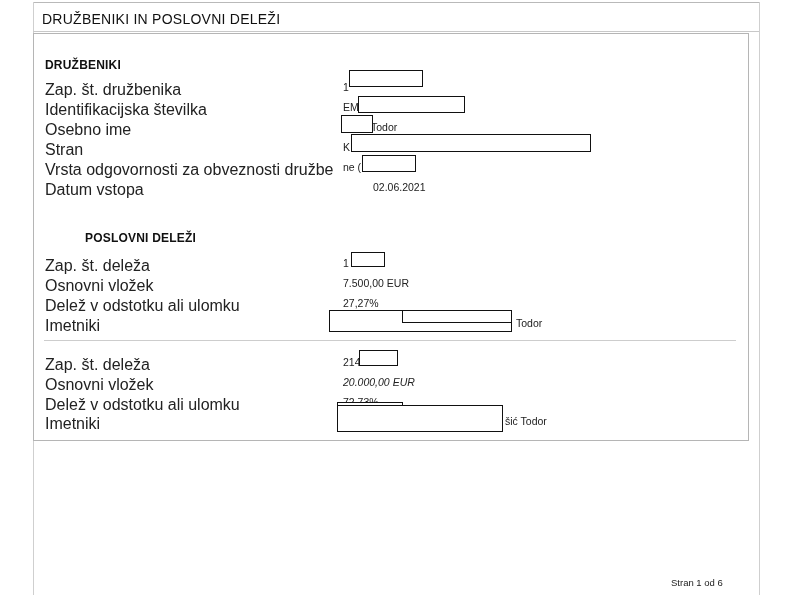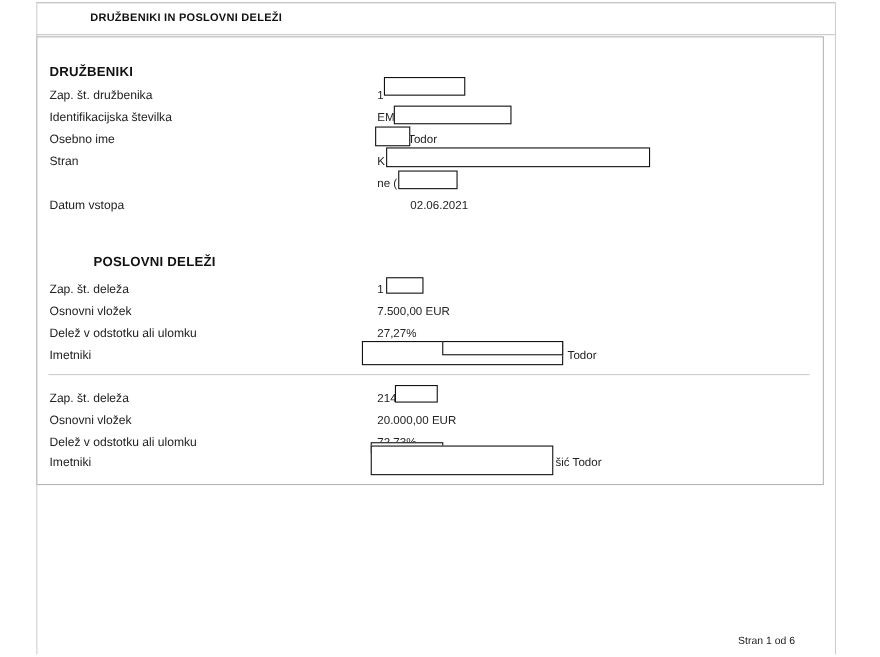--- a/index.html
+++ b/index.html
@@ -55,25 +55,24 @@
     top: 31px;
     width: 726px;
     height: 1px;
     background: #c8c8c8;
   }
 
   .doc-title {
     position: absolute;
     left: 42px;
     top: 11px;
-    font-size: 10px;
-    font-weight: bold;
+    font-size: 14px;
+    font-weight: normal;
     letter-spacing: 0.25px;
     color: #111;
-    margin-left: 40px;
   }
 
   
   .card {
     position: absolute;
     left: 33px;
     top: 33px;
     width: 714px;
     height: 406px;
     border: 1px solid #b5b5b5;
@@ -85,21 +84,21 @@
     font-size: 12px;
     font-weight: bold;
     color: #111;
     letter-spacing: 0.2px;
   }
   .sec-druzbeniki { left: 45px; top: 58px; }
   .sec-delezi    { left: 45px; top: 231px; padding-left: 40px; }
 
   .field-label {
     position: absolute;
-    font-size: 11px;
+    font-size: 16px;
     color: #222;
     white-space: nowrap;
   }
   .field-value {
     position: absolute;
     font-size: 10.5px;
     color: #222;
     white-space: nowrap;
   }
 
@@ -164,20 +163,21 @@
   <div class="redact" style="left:358px; top:96px; width:107px; height:17px;"></div>
 
   <div class="field-label" style="left:45px; top:121px;">Osebno ime</div>
   <div class="field-value" style="left:371px; top:121px;">Todor</div>
   <div class="redact" style="left:341px; top:115px; width:32px; height:18px;"></div>
 
   <div class="field-label" style="left:45px; top:141px;">Stran</div>
   <div class="field-value" style="left:343px; top:141px;">K</div>
   <div class="redact" style="left:351px; top:134px; width:240px; height:18px;"></div>
 
+  <div class="field-label" style="left:45px; top:161px;">Vrsta odgovornosti za obveznosti družbe</div>
   <div class="field-value" style="left:343px; top:161px;">ne (</div>
   <div class="redact" style="left:362px; top:155px; width:54px; height:17px;"></div>
 
   <div class="field-label" style="left:45px; top:181px;">Datum vstopa</div>
   <div class="field-value" style="left:343px; top:181px;padding-left:30px;">02.06.2021</div>
 
   <div class="section-head sec-delezi">POSLOVNI DELEŽI</div>
 
   <div class="field-label" style="left:45px; top:257px;">Zap. št. deleža</div>
   <div class="field-value" style="left:343px; top:257px;">1</div>
@@ -194,21 +194,21 @@
   <div class="redact" style="left:402px; top:310px; width:110px; height:13px;"></div>
   <div class="field-value" style="left:516px; top:317px;">Todor</div>
 
   <div class="divider" style="top:340px;"></div>
 
   <div class="field-label" style="left:45px; top:356px;">Zap. št. deleža</div>
   <div class="field-value" style="left:343px; top:356px;">214</div>
   <div class="redact" style="left:359px; top:350px; width:39px; height:16px;"></div>
 
   <div class="field-label" style="left:45px; top:376px;">Osnovni vložek</div>
-  <div class="field-value" style="left:343px; top:376px;">20.000,00 EUR</div>
+  <div class="field-value" style="left:343px; top:376px;font-style:italic;">20.000,00 EUR</div>
 
   <div class="field-label" style="left:45px; top:396px;">Delež v odstotku ali ulomku</div>
   <div class="field-value" style="left:343px; top:396px;">72,73%</div>
   <div class="redact" style="left:337px; top:402px; width:66px; height:10px;"></div>
 
   <div class="field-label" style="left:45px; top:415px;">Imetniki</div>
   <div class="redact" style="left:337px; top:405px; width:166px; height:27px;"></div>
   <div class="field-value" style="left:505px; top:415px;">šić Todor</div>
 
 

